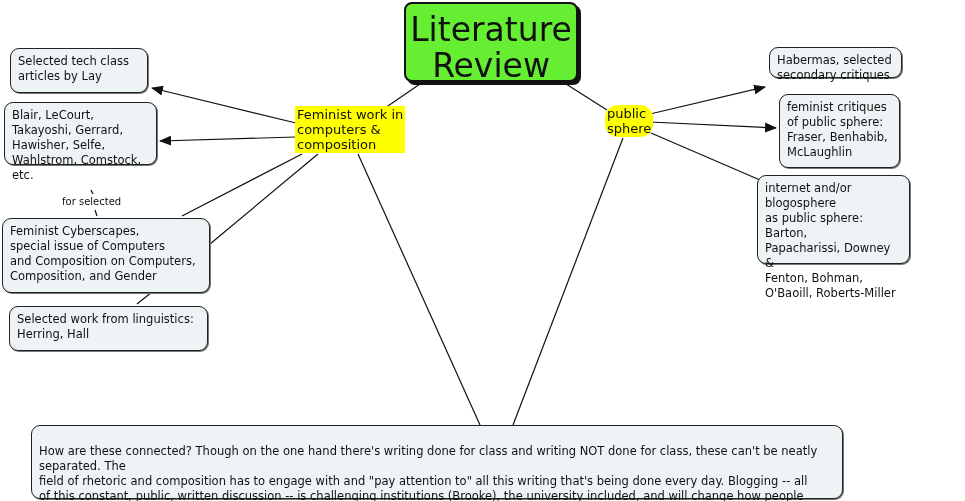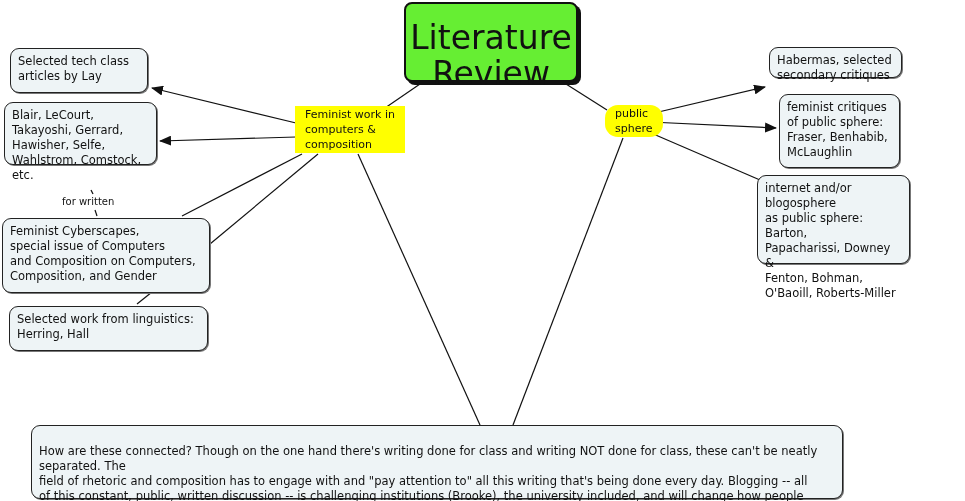--- a/index.html
+++ b/index.html
@@ -1,20 +1,20 @@
 <!DOCTYPE html>
 <html><head>
   <meta charset="utf-8">
   <style>
     html, body { margin:0; padding:0; background:#ffffff; }
     body { width:965px; height:501px; position:relative; overflow:hidden; font-family:"DejaVu Sans", sans-serif; color:#111; }
     svg.links { position:absolute; left:0; top:0; width:965px; height:501px; }
     .node { position:absolute; box-sizing:border-box; background:#eef4f6; border:1.3px solid #222; border-radius:9px; box-shadow:1px 1px 0 #777; padding:5px 7px; font-size:11.5px; line-height:15px; white-space:pre-line; }
-    .root { position:absolute; left:404px; top:2px; width:174px; height:80px; background:#66ee33; border:2px solid #111; border-radius:8px; box-shadow:3px 3px 0 #111; box-sizing:border-box; font-size:33px; line-height:36px; text-align:center; padding-top:16px; white-space:pre-line; }
-    .concept { position:absolute; background:#ffff00; font-size:11px; line-height:15px; padding:1px 10px; white-space:pre-line; }
+    .root { position:absolute; left:404px; top:2px; width:174px; height:80px; background:#66ee33; border:2px solid #111; border-radius:8px; box-shadow:3px 3px 0 #111; box-sizing:border-box; font-size:33px; line-height:36px; text-align:center; padding-top:8px; white-space:pre-line; }
+    .concept { position:absolute; background:#ffff00; font-size:13px; line-height:15px; padding:1px 2px; white-space:pre-line; }
     .label { position:absolute; font-size:10px; background:#fff; padding:0 2px; }
   </style>
 </head>
 <body>
 
 <svg class="links" viewBox="0 0 965 501">
   <defs>
     <marker id="arrow" markerWidth="12" markerHeight="10" refX="11" refY="5" orient="auto" markerUnits="userSpaceOnUse">
       <path d="M0,0 L12,5 L0,10 z" fill="#111"></path>
     </marker>
@@ -46,21 +46,21 @@
 <div class="concept" style="left:605px; top:105px;border-radius:13px;">public
 sphere</div>
 
 <div class="node" style="left:10px; top:48px; width:138px; height:45px;">Selected tech class
 articles by Lay</div>
 <div class="node" style="left:4px; top:102px; width:153px; height:63px;">Blair, LeCourt,
 Takayoshi, Gerrard,
 Hawisher, Selfe,
 Wahlstrom, Comstock,
 etc.</div>
-<div class="label" style="left:60px; top:196px;">for written</div>
+<div class="label" style="left:60px; top:196px;">for selected</div>
 <div class="node" style="left:2px; top:218px; width:208px; height:75px;">Feminist Cyberscapes,
 special issue of Computers
 and Composition on Computers,
 Composition, and Gender</div>
 <div class="node" style="left:9px; top:306px; width:199px; height:45px;">Selected work from linguistics:
 Herring, Hall</div>
 
 <div class="node" style="left:769px; top:47px; width:133px; height:31px;">Habermas, selected
 secondary critiques</div>
 <div class="node" style="left:779px; top:94px; width:121px; height:74px;">feminist critiques

